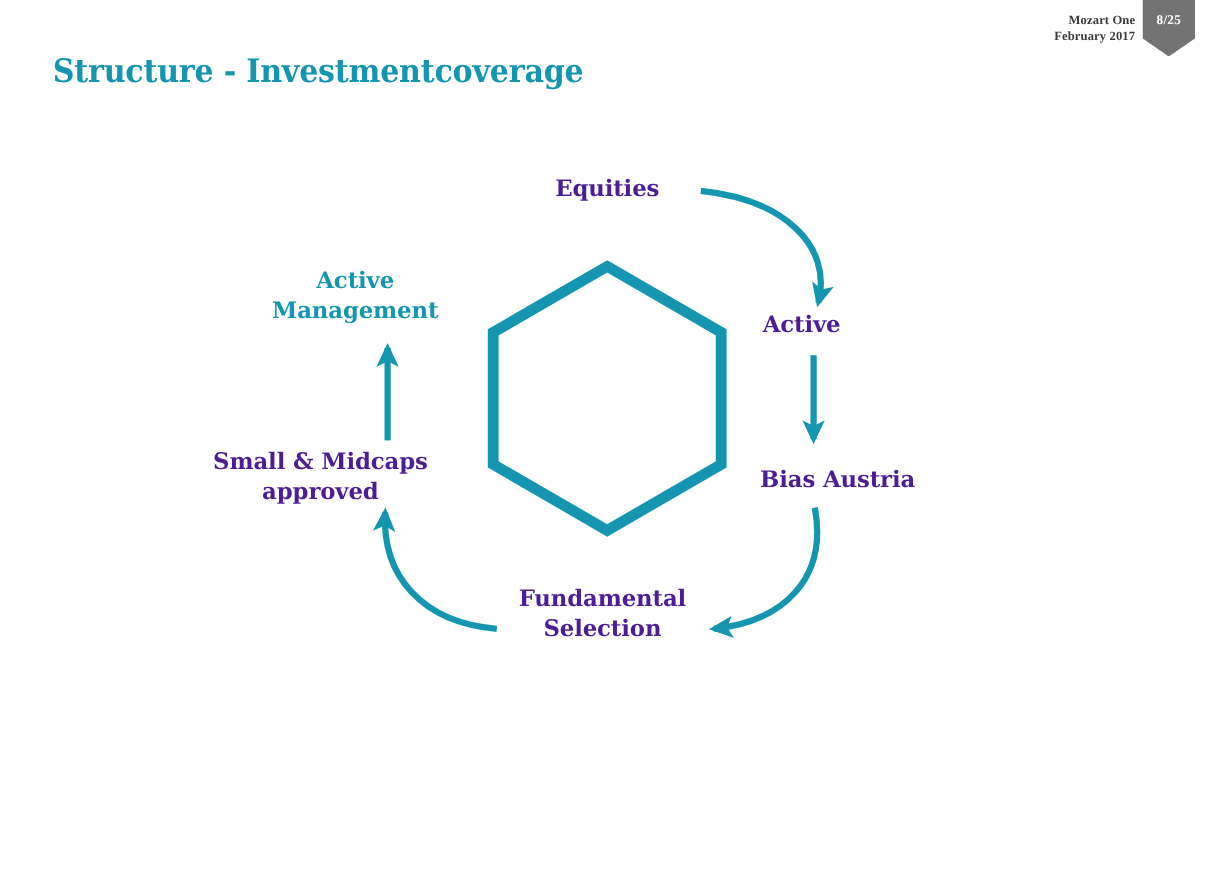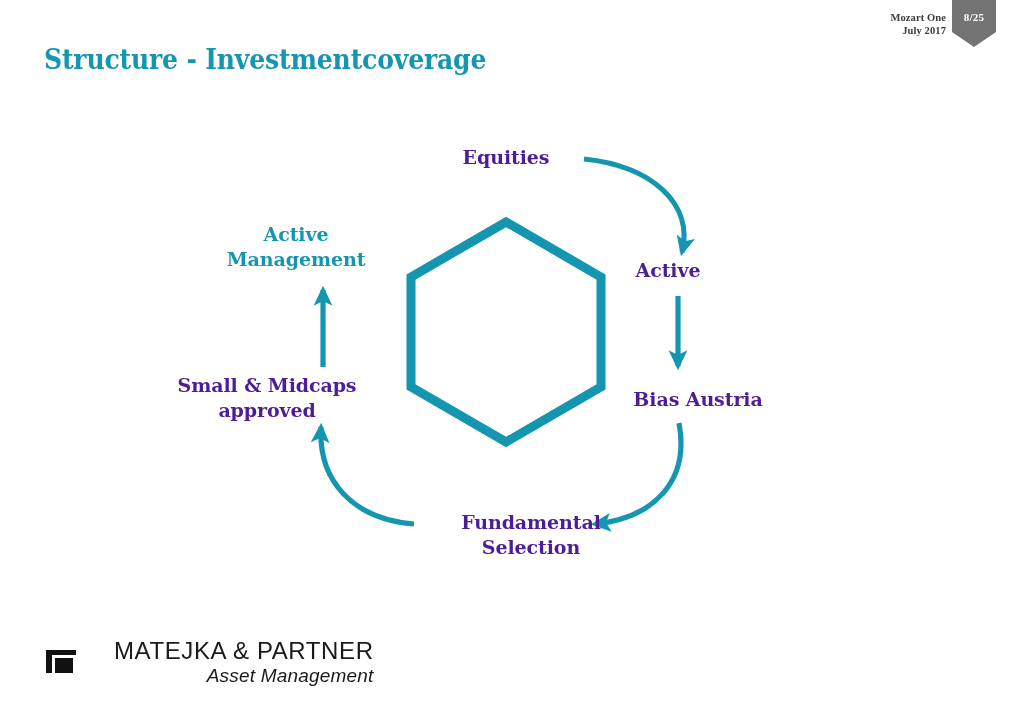--- a/index.html
+++ b/index.html
@@ -158,21 +158,21 @@
     white-space: nowrap;
   }
 </style>
 </head>
 <body>
 
 <div id="slide">
 
   <div class="header-meta">
     <div>Mozart One</div>
-    <div>July 2017</div>
+    <div>February 2017</div>
   </div>
 
   <div class="page-badge">
     <span>8/25</span>
   </div>
 
   <h1 class="slide-title">Structure - Investmentcoverage</h1>
 
   <div id="diagram">
     <svg width="1024" height="470" viewBox="0 0 1024 470">
@@ -195,31 +195,24 @@
       <path d="M 323 267 L 323 190" fill="none" stroke="#1596b0" stroke-width="5.2" marker-end="url(#ah)"></path>
     </svg>
 
 
     <div class="node-label" style="left:506px; top:58px;">Equities</div>
 
     <div class="node-label" style="left:668px; top:171px;">Active</div>
 
     <div class="node-label" style="left:698px; top:300px;">Bias Austria</div>
 
-    <div class="node-label" style="left:502px; top:435px;margin-left:29px;">Fundamental
+    <div class="node-label" style="left:502px; top:412px;">Fundamental
 Selection</div>
 
     <div class="node-label accent" style="left:296px; top:147px;">Active
 Management</div>
 
     <div class="node-label" style="left:267px; top:298px;">Small &amp; Midcaps
 approved</div>
   </div>
 
-  <div class="footer">
-    <div class="logo-mark"></div>
-    <div class="footer-text">
-      <div class="footer-name">MATEJKA &amp; PARTNER</div>
-      <div class="footer-sub">Asset Management</div>
-    </div>
-  </div>
 
 </div>
 
 </body></html>

